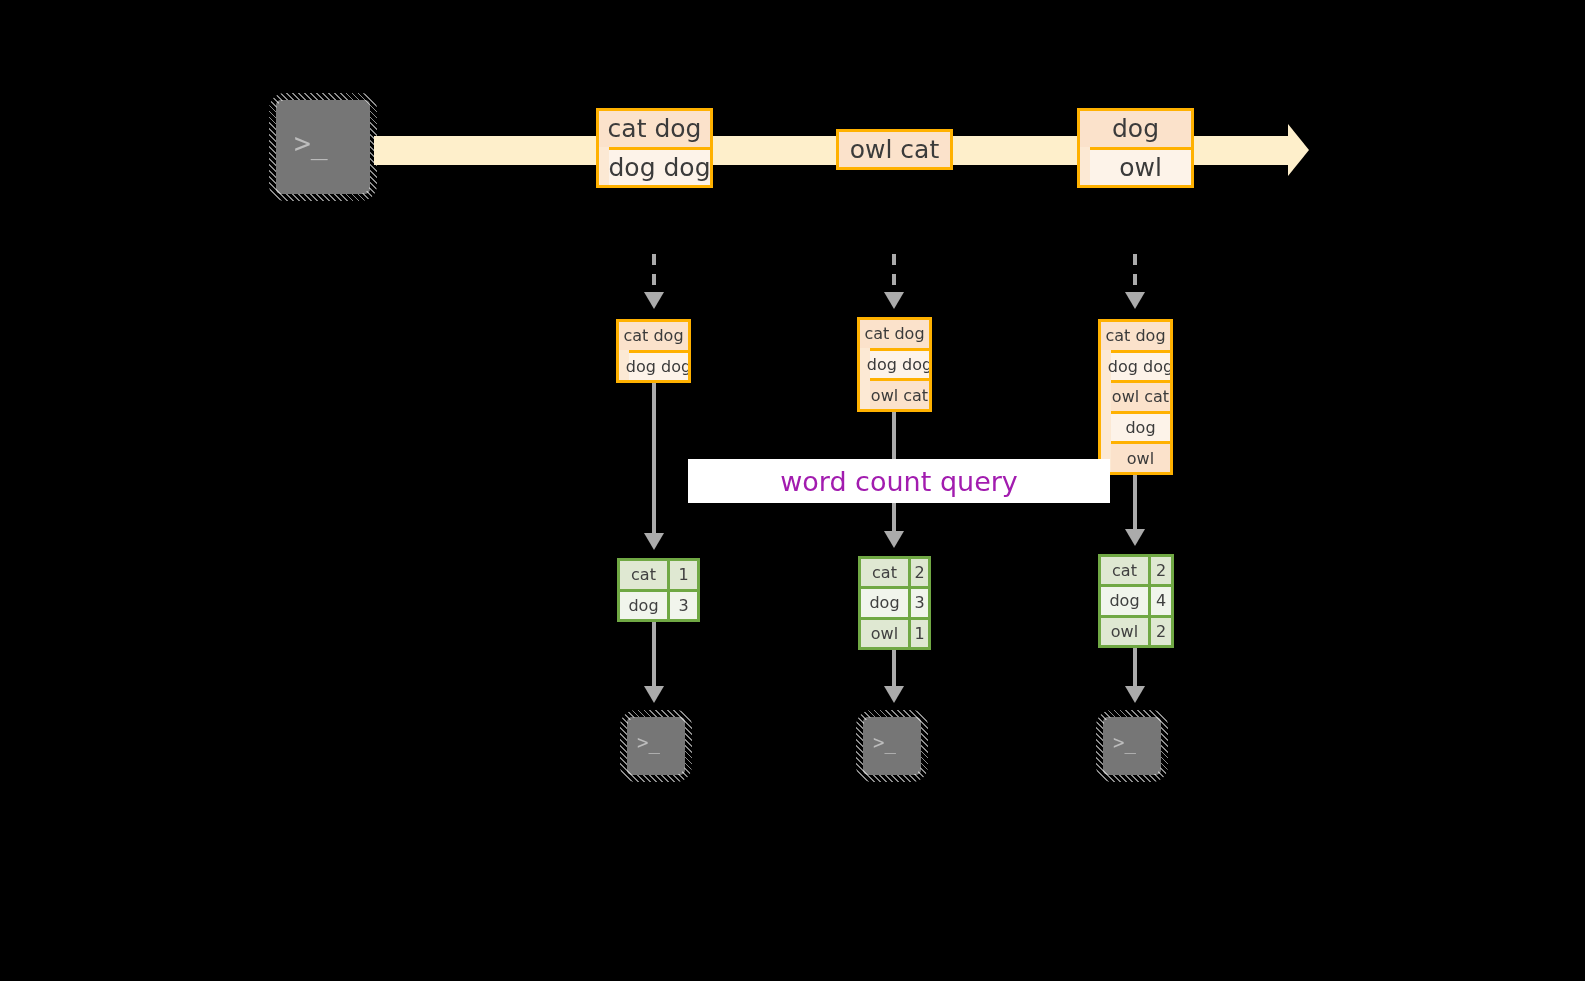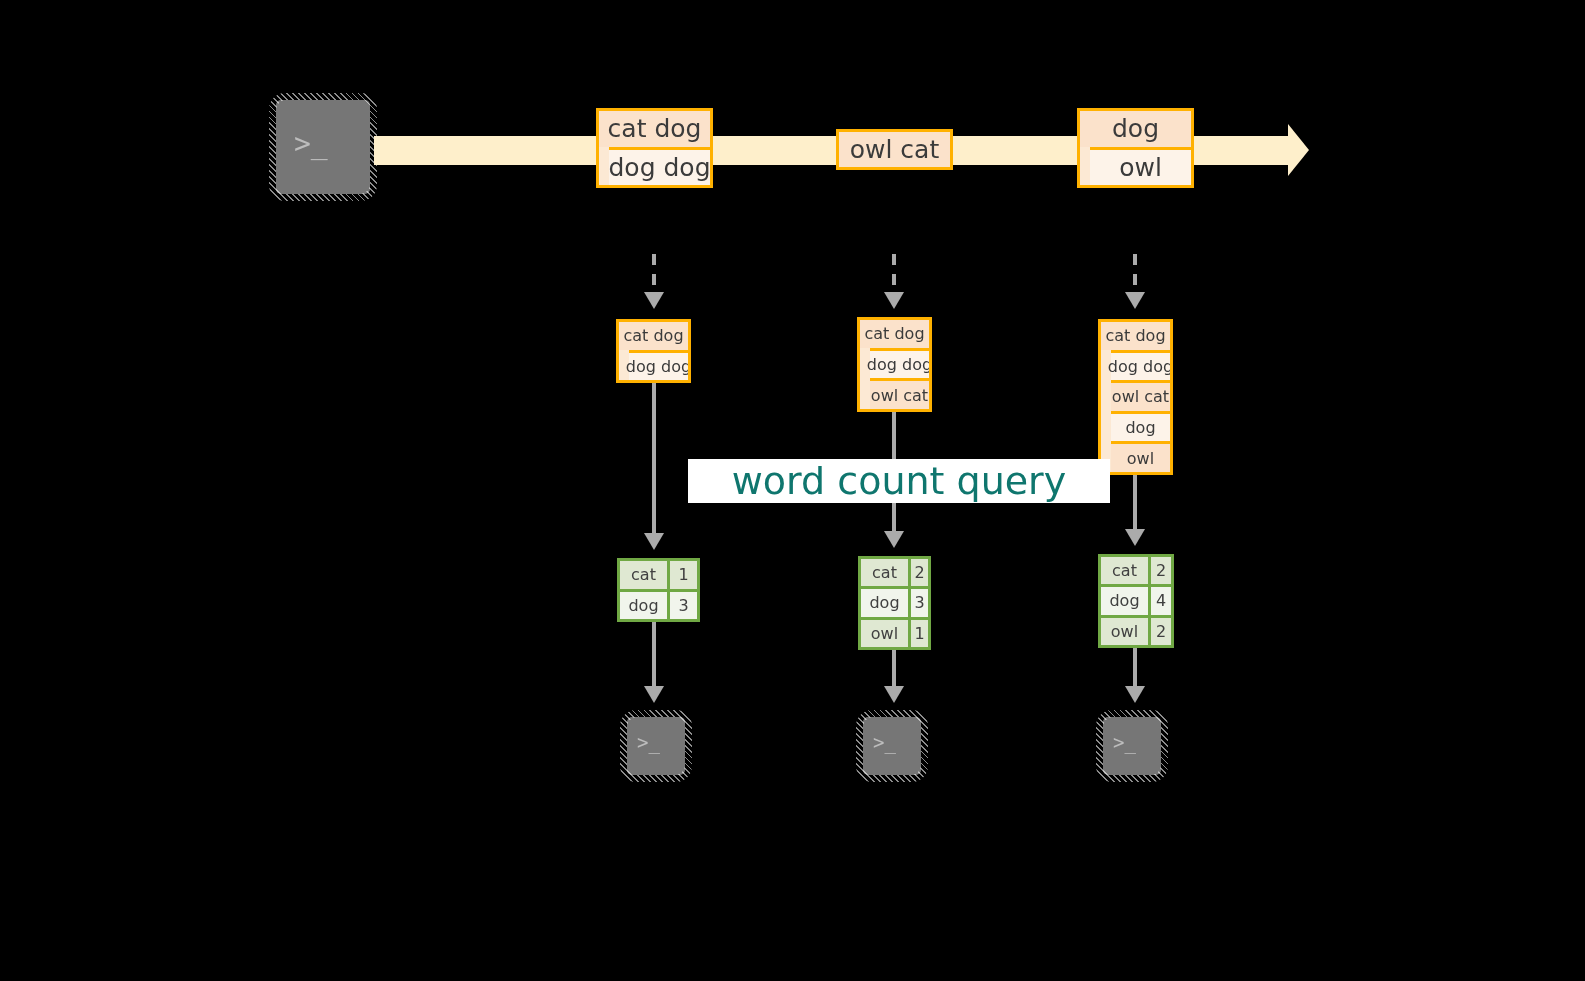--- a/index.html
+++ b/index.html
@@ -142,22 +142,22 @@
     border-top: 17px solid #ABABAB;
   }
 
   
   .query-banner {
     position: absolute;
     background: #FFFFFF;
     display: flex;
     align-items: center;
     justify-content: center;
-    color: #0f766e;
-    font-size: 38px;
+    color: #a21caf;
+    font-size: 27px;
     white-space: nowrap;
   }
 </style>
 </head>
 <body>
 
 <div id="canvas">
 
   <div class="terminal" style="left:269px; top:93px; width:108px; height:108px;">
     <div class="hatch"></div>

